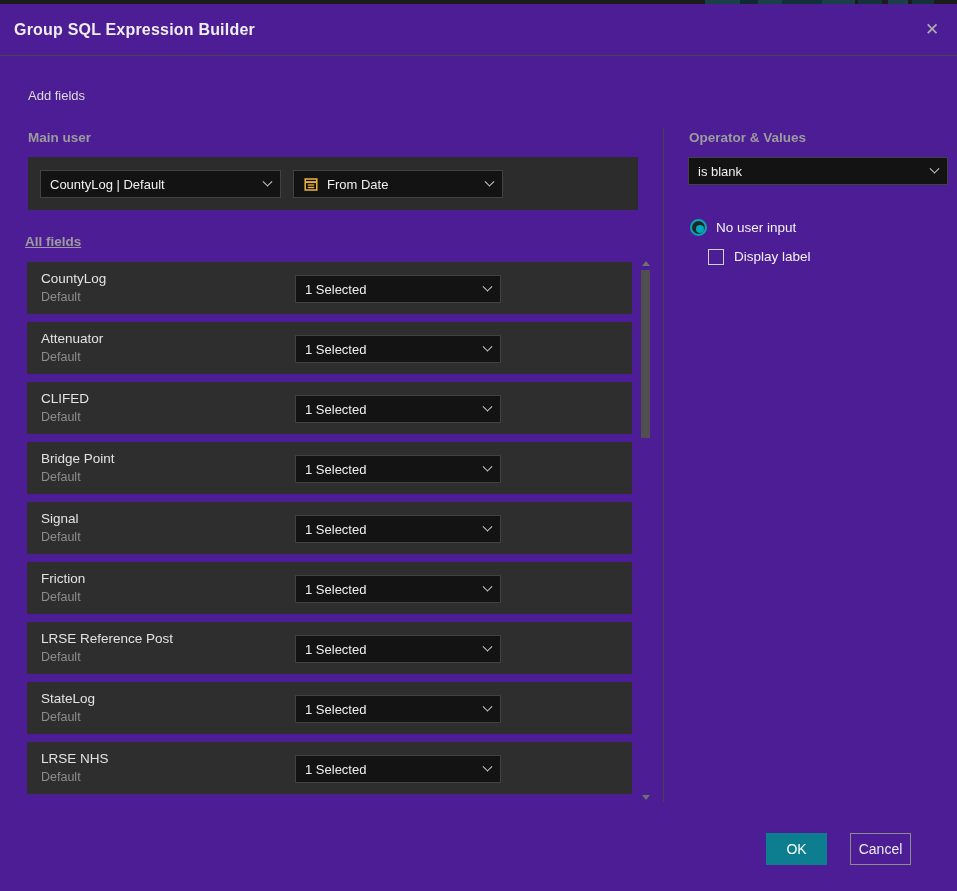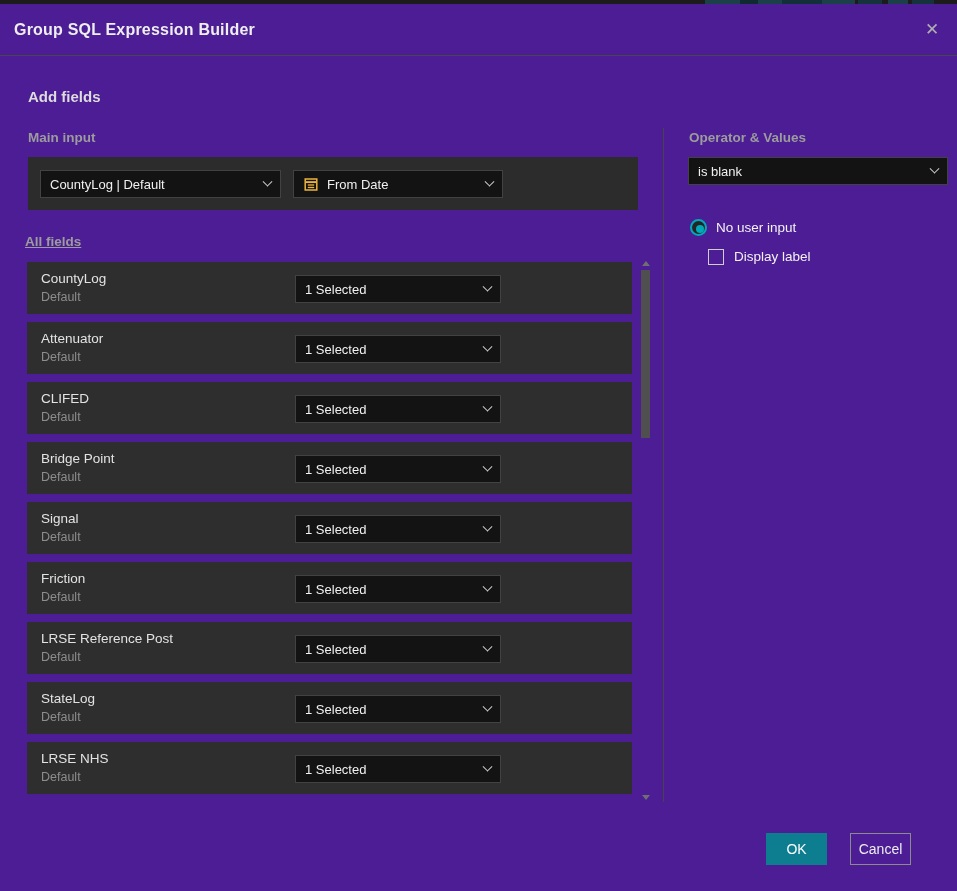--- a/index.html
+++ b/index.html
@@ -15,21 +15,21 @@
   .top-strip .seg { position:absolute; top:0; height:4px; }
 
   
   .dlg-header { position:absolute; left:0; top:4px; width:957px; height:51px; }
   .dlg-title { position:absolute; left:14px; top:0; height:51px; line-height:51px;
     font-size:16px; font-weight:700; letter-spacing:.2px; color:#eeeeee; }
   .dlg-close { position:absolute; right:12px; top:13px; width:26px; height:26px;
     color:#aeaeae; font-size:17px; line-height:26px; text-align:center; cursor:pointer; font-weight:400; }
   .header-divider { position:absolute; left:0; top:55px; width:957px; height:1px; background:#474747; }
 
-  .section-title { position:absolute; font-size:15px; font-weight:700; color:#dcdcdc; }
+  .section-title { position:absolute; font-size:13px; font-weight:400; color:#dcdcdc; }
   .sub-label { position:absolute; font-size:13.5px; font-weight:700; color:#9c9c9c; }
 
   
   .dropdown { position:absolute; background:#131313; border:1px solid #424242;
     display:flex; align-items:center; height:28px; padding:0 9px; cursor:pointer; }
   .dropdown .dd-text { color:#f0f0f0; font-size:13px; flex:1 1 auto; white-space:nowrap;
     overflow:hidden; }
   .chev { width:7px; height:7px; border-right:1.5px solid #d0d0d0; border-bottom:1.5px solid #d0d0d0;
     transform:rotate(45deg) translate(-2px,-2px); flex:0 0 auto; margin-left:8px; }
 
@@ -82,21 +82,21 @@
     <div class="seg" style="left:912px; width:22px; background:#14333c;"></div>
   </div>
 
   <div class="dlg-header">
     <div class="dlg-title">Group SQL Expression Builder</div>
     <div class="dlg-close">✕</div>
   </div>
   <div class="header-divider"></div>
 
   <div class="section-title" style="left:28px; top:88px;">Add fields</div>
-  <div class="sub-label" style="left:28px; top:130px;">Main input</div>
+  <div class="sub-label" style="left:28px; top:130px;">Main user</div>
 
   <div class="main-panel">
     <div class="dropdown" style="left:12px; top:13px; width:241px;">
       <span class="dd-text">CountyLog | Default</span>
       <span class="chev"></span>
     </div>
     <div class="dropdown" style="left:265px; top:13px; width:210px;">
       <span class="cal-icon">
         <svg width="16" height="16" viewBox="0 0 16 16">
           <rect x="2.2" y="3" width="11.6" height="11" fill="none" stroke="#edb43d" stroke-width="1.5"></rect>

